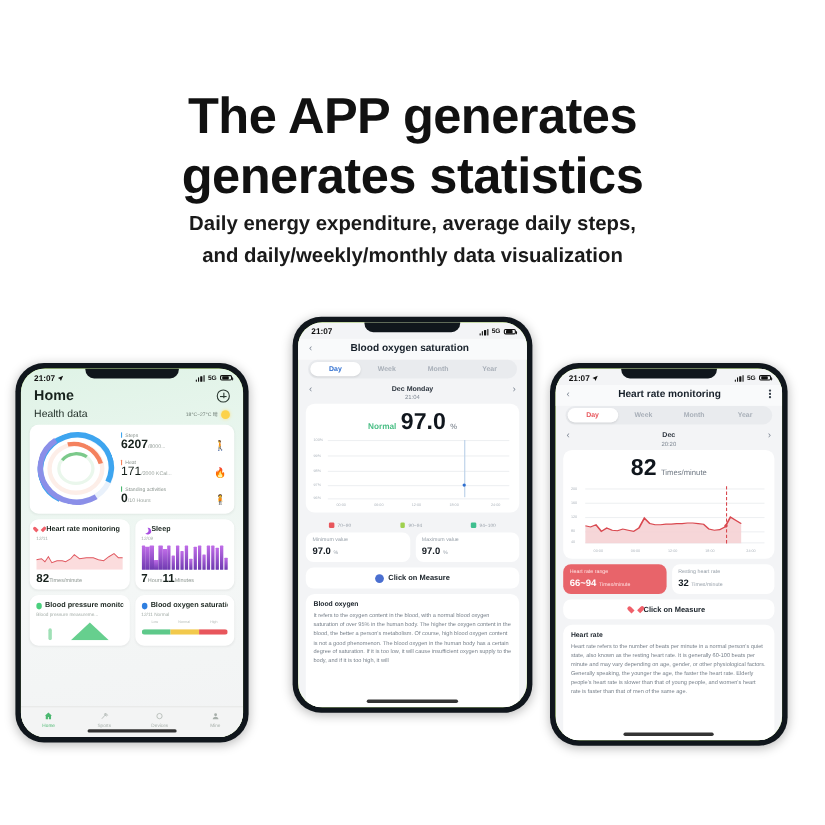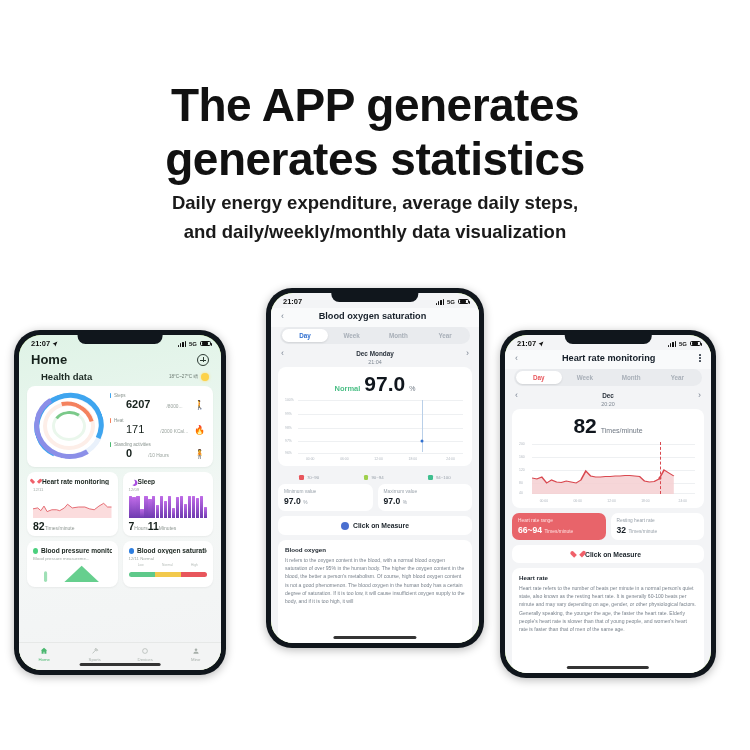--- a/index.html
+++ b/index.html
@@ -85,21 +85,21 @@
   }
   .home-title { font-size: 13px; font-weight: 700; color:#16211c; }
   .plus-ic { width:12px;height:12px;border:1.1px solid #2c3a33;border-radius:50%;position:relative;}
   .plus-ic::before,.plus-ic::after{content:"";position:absolute;background:#2c3a33;}
   .plus-ic::before{left:2.4px;right:2.4px;top:5px;height:1.1px;}
   .plus-ic::after{top:2.4px;bottom:2.4px;left:5px;width:1.1px;}
   .hd-row {
     display:flex;align-items:center;justify-content:space-between;
     padding: 0 12px 4px 12px;
   }
-  .hd-title { font-size: 9.5px; font-weight:700; color:#1d2a24;margin-left:10px;}
+  .hd-title { font-size: 9.5px; font-weight:400; color:#1d2a24;}
   .hd-weather { display:flex;align-items:center;gap:3px;font-size:4.6px;color:#6c7a72;}
   .sun { width:8px;height:8px;border-radius:50%;background:#fcd24a;box-shadow:0 0 3px #fce07e;}
   .cards { flex:1; padding: 0 8px; overflow:hidden; }
   .card { background:#fff; border-radius:8px; margin-bottom:5px; box-shadow:0 1px 2px rgba(0,0,0,.05);}
 
   .hdata { display:flex; padding: 7px 7px 8px 7px; }
   .rings { width: 70px; height: 66px; position:relative; flex:none;}
   .ring {
     position:absolute; border-radius:50%;
   }
@@ -109,21 +109,21 @@
   .r1a { inset:0; border:5px solid transparent; border-top-color:#3ea5ef; border-right-color:#3ea5ef; border-left-color:#3ea5ef; transform: rotate(-20deg); }
   .r2a { inset:9px; border:4px solid transparent; border-top-color:#f4825e; transform: rotate(30deg); }
   .r3a { inset:18px; border:3.4px solid transparent; border-top-color:#7bc98a; transform: rotate(-8deg); }
   .rpurple { inset:0; border:5px solid transparent; border-bottom-color:#8b8fe8; border-left-color:#8b8fe8; transform: rotate(12deg); }
   .metrics { flex:1; padding-left: 6px; display:flex; flex-direction:column; justify-content:space-between; }
   .metric { display:flex; align-items:flex-end; justify-content:space-between; }
   .m-left { display:flex; flex-direction:column; gap:1px; }
   .m-label { font-size: 4.6px; color:#8a948f; display:flex; align-items:center; gap:2.5px;}
   .m-tick { width:1.4px;height:5px;border-radius:1px;display:inline-block;}
   .m-val { font-size: 11px; font-weight:700; color:#16211c; line-height:1;}
-  .m-val span { font-size:4.8px; font-weight:400; color:#9aa39e;margin-left:16px;}
+  .m-val span { font-size:4.8px; font-weight:400; color:#9aa39e;}
   .m-ic { font-size: 9px; line-height:1; }
 
   .sports {
     position:relative; padding: 8px 8px 13px 8px; overflow:hidden;
     background: linear-gradient(100deg,#ffffff 40%, #ddf3e3 100%);
   }
   .sp-title { font-size: 8px; font-weight:700; color:#18241e;}
   .sp-sub { font-size: 4.3px; color:#96a09a; margin-top:2px;}
   .pin {
     position:absolute; right:26px; top:8px; width:17px;height:17px;

